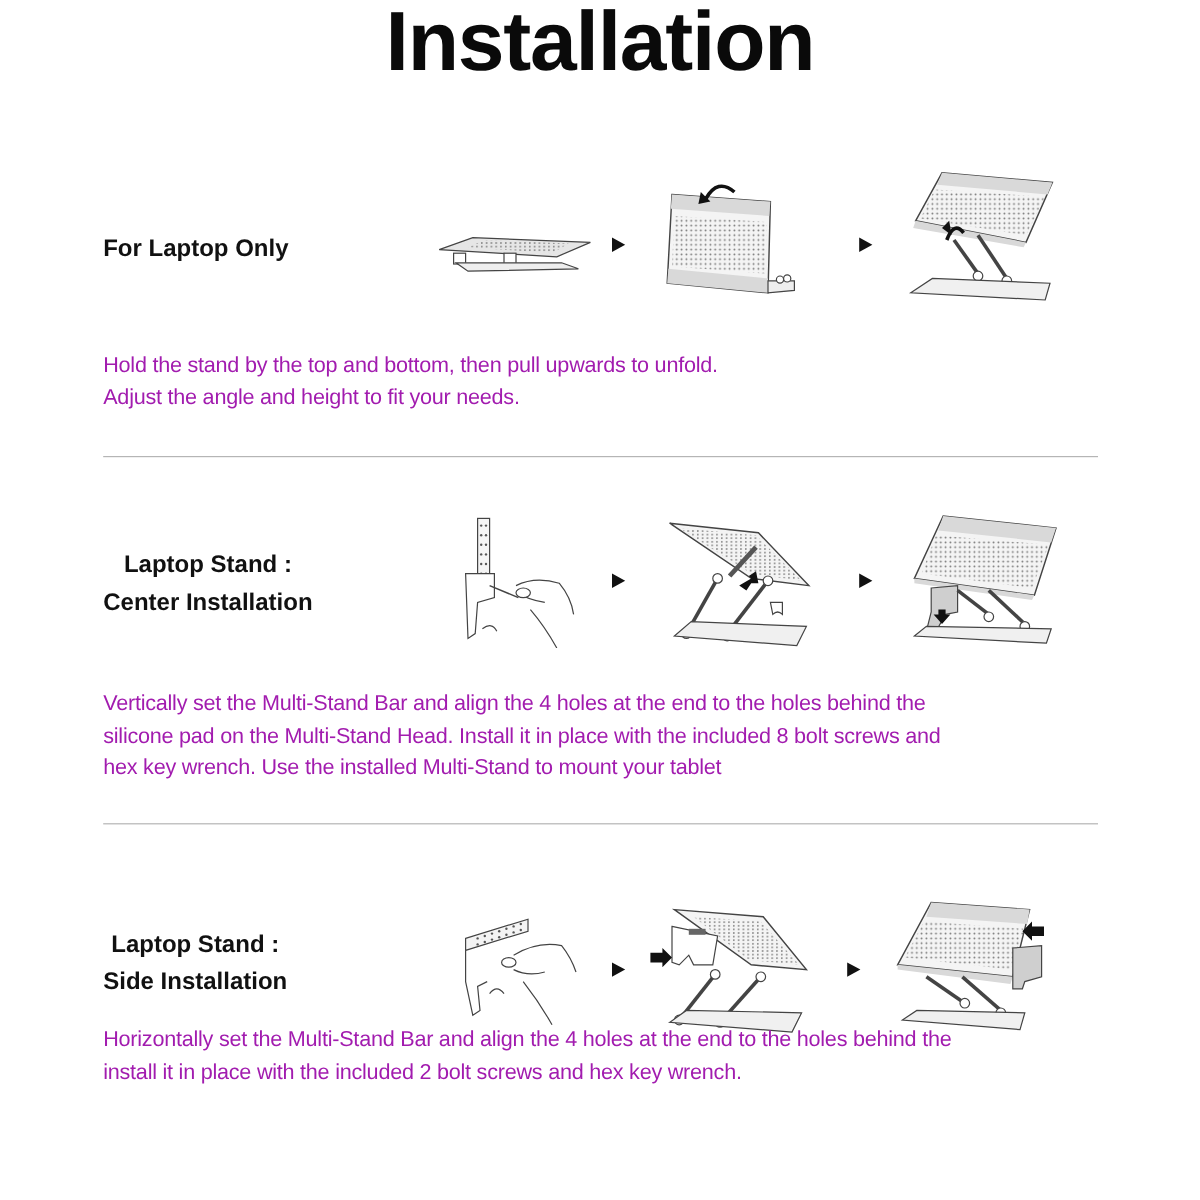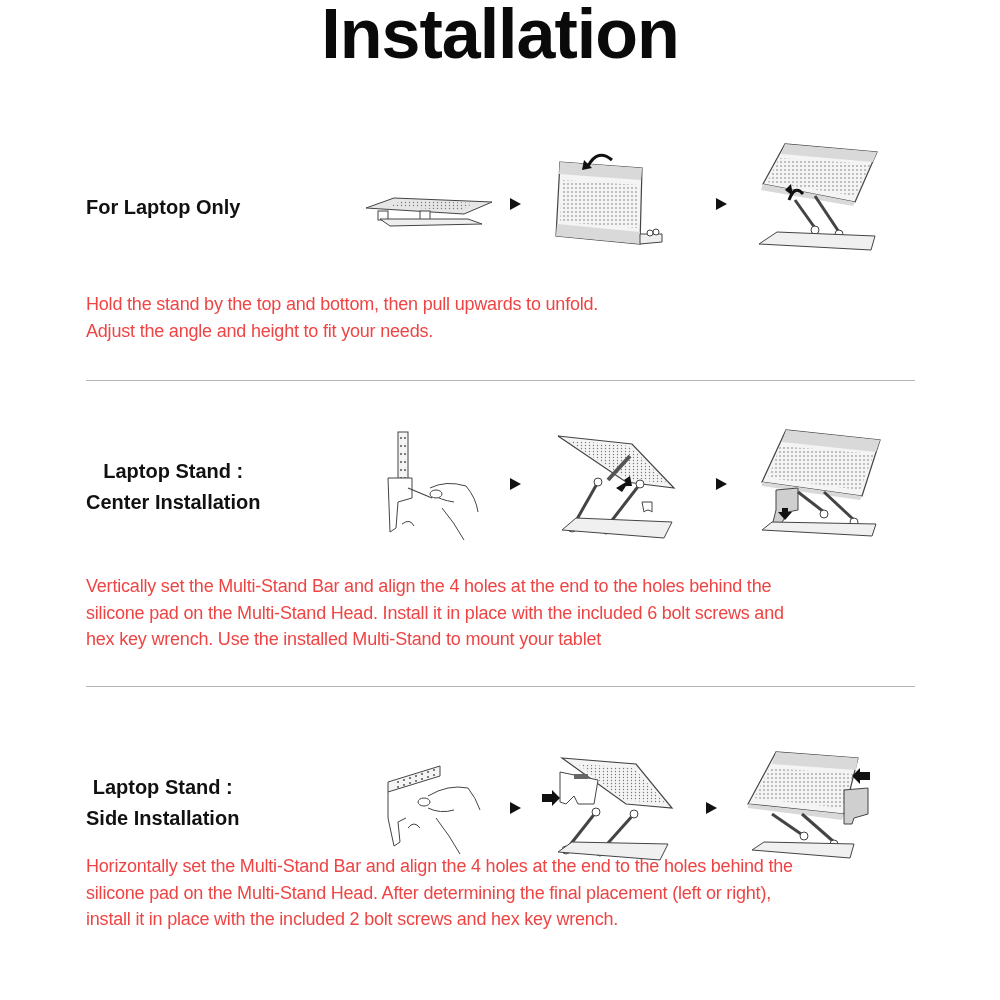--- a/index.html
+++ b/index.html
@@ -3,21 +3,21 @@
   <meta charset="utf-8">
   <style>
     html, body { margin: 0; padding: 0; background: #ffffff; }
     body { width: 1000px; height: 1000px; position: relative; overflow: hidden;
            font-family: "Liberation Sans", sans-serif; color: #1a1a1a; }
     .title { position: absolute; top: -6px; left: 0; width: 1000px; text-align: center;
              font-size: 70px; font-weight: 700; letter-spacing: -1px; color: #0a0a0a; margin: 0; }
     .section-label { position: absolute; left: 86px; font-size: 20px; font-weight: 700;
                      line-height: 31px; color: #111; text-align: center; }
     .desc { position: absolute; left: 86px; width: 840px; font-size: 18px; line-height: 26.5px;
-            color: #ef4444; letter-spacing: -0.2px; }
+            color: #a21caf; letter-spacing: -0.2px; }
     .desc p { margin: 0; }
     .divider { position: absolute; left: 86px; width: 829px; height: 1px; background: #b5b5b5; }
     .step-row { position: absolute; left: 360px; width: 540px; height: 130px; }
     .illus { position: absolute; }
     .arrow { position: absolute; width: 0; height: 0; border-top: 6px solid transparent;
              border-bottom: 6px solid transparent; border-left: 11px solid #111; }
     svg { display: block; }
   </style>
 </head>
 <body>
@@ -160,21 +160,21 @@
       <line x1="66" y1="66" x2="96" y2="94" stroke="#444" stroke-width="3"></line>
       <circle cx="66" cy="88" r="4" fill="#fff" stroke="#444"></circle>
       <circle cx="96" cy="96" r="4" fill="#fff" stroke="#444"></circle>
       <polygon points="4,104 14,96 118,98 114,110" fill="#f0f0f0" stroke="#444"></polygon>
     </svg>
   </div>
 </div>
 
 <div class="desc" style="top:573px;">
   <p>Vertically set the Multi-Stand Bar and align the 4 holes at the end to the holes behind the</p>
-  <p>silicone pad on the Multi-Stand Head. Install it in place with the included 6 bolt screws and</p>
+  <p>silicone pad on the Multi-Stand Head. Install it in place with the included 8 bolt screws and</p>
   <p>hex key wrench. Use the installed Multi-Stand to mount your tablet</p>
 </div>
 
 <div class="divider" style="top:686px;"></div>
 
 <div class="section-label" style="top:772px;">
   <div>Laptop Stand :</div>
   <div>Side Installation</div>
 </div>
 
@@ -245,15 +245,14 @@
       <line x1="56" y1="66" x2="88" y2="94" stroke="#444" stroke-width="3"></line>
       <circle cx="58" cy="88" r="4" fill="#fff" stroke="#444"></circle>
       <circle cx="88" cy="96" r="4" fill="#fff" stroke="#444"></circle>
       <polygon points="6,102 18,94 108,96 104,110" fill="#f0f0f0" stroke="#444"></polygon>
     </svg>
   </div>
 </div>
 
 <div class="desc" style="top:853px;">
   <p>Horizontally set the Multi-Stand Bar and align the 4 holes at the end to the holes behind the</p>
-  <p>silicone pad on the Multi-Stand Head. After determining the final placement (left or right),</p>
   <p>install it in place with the included 2 bolt screws and hex key wrench.</p>
 </div>
 
 </body></html>

